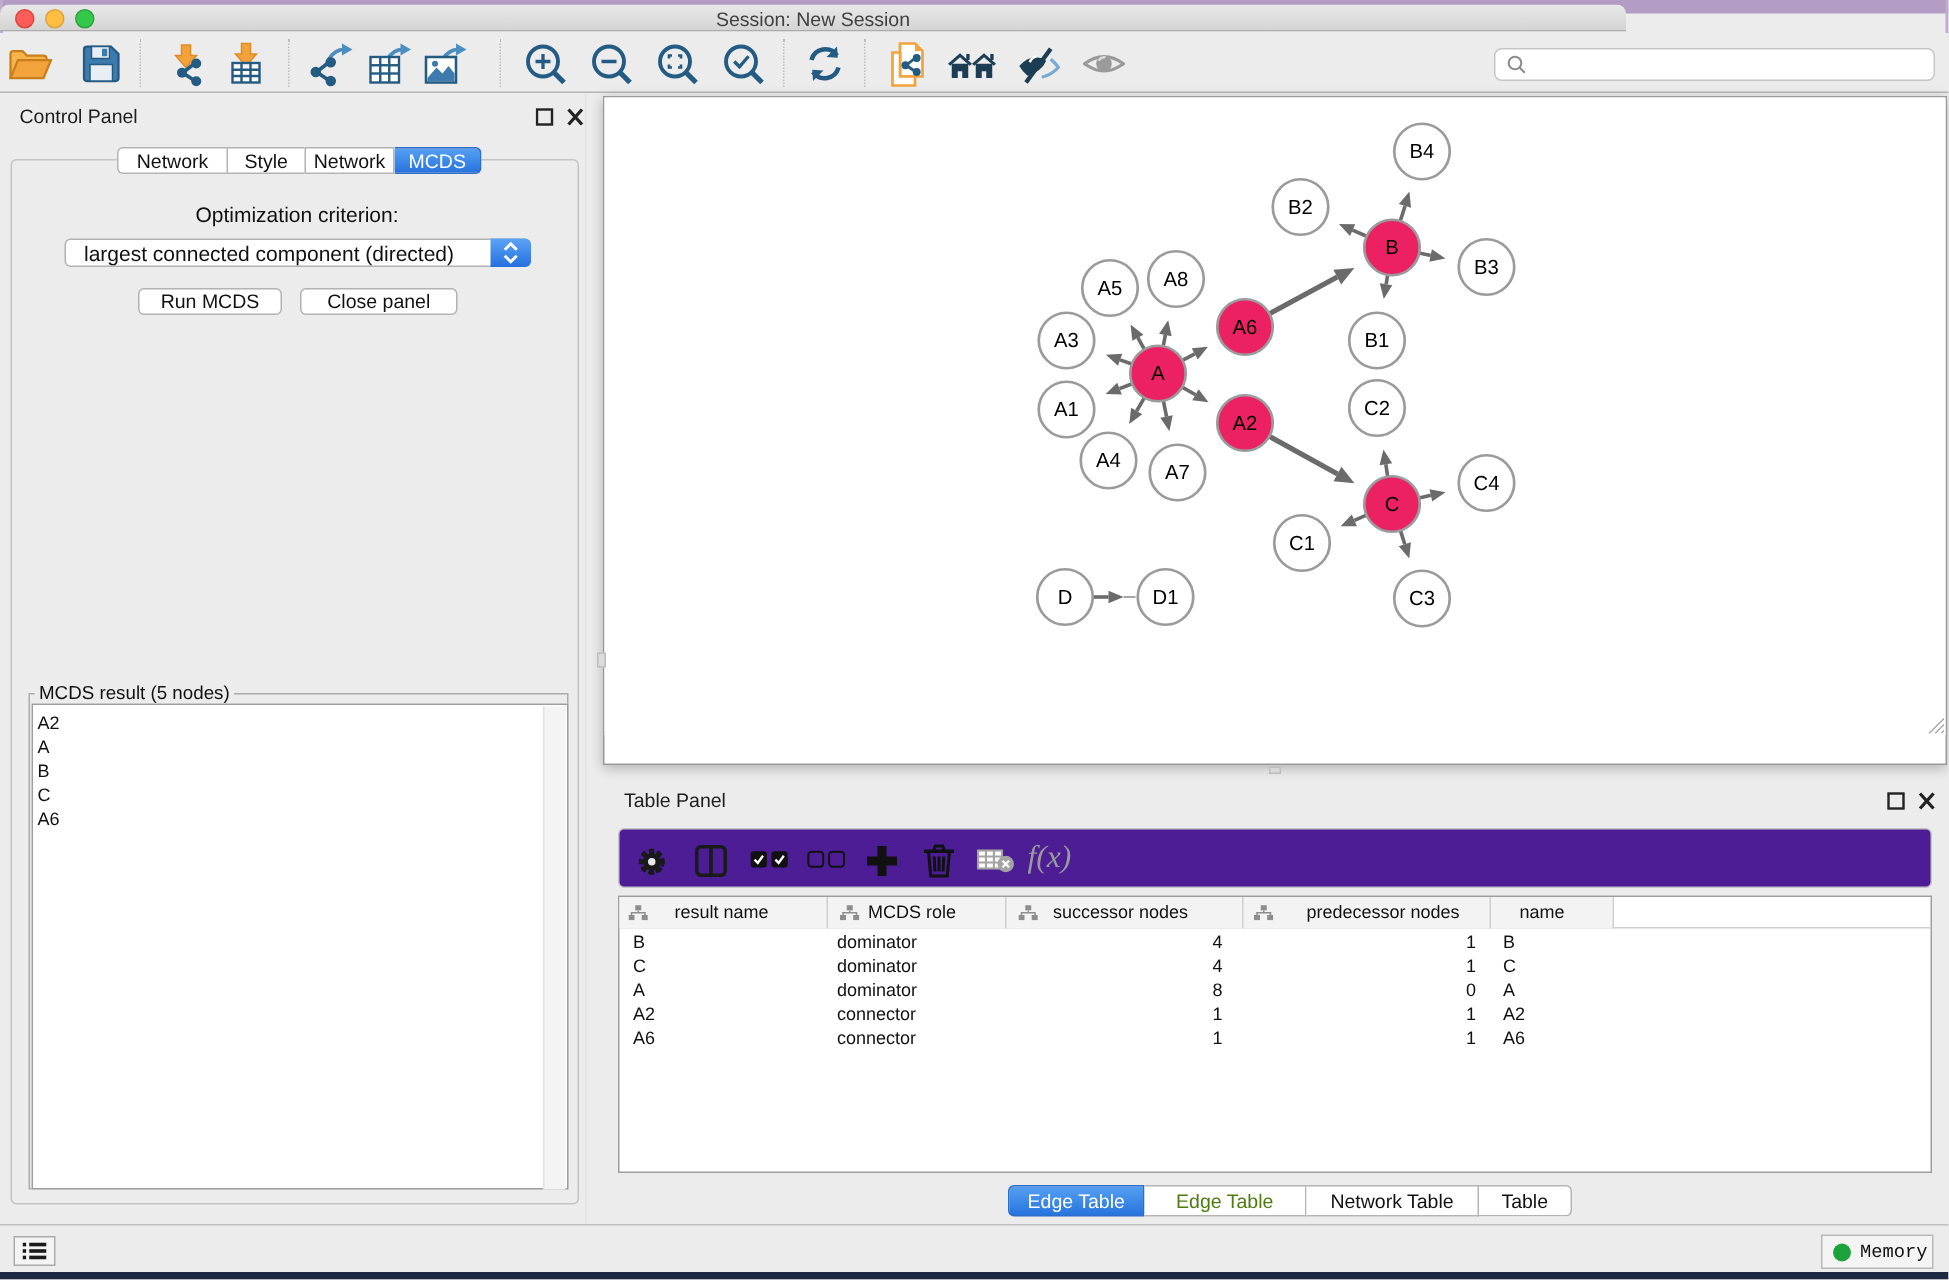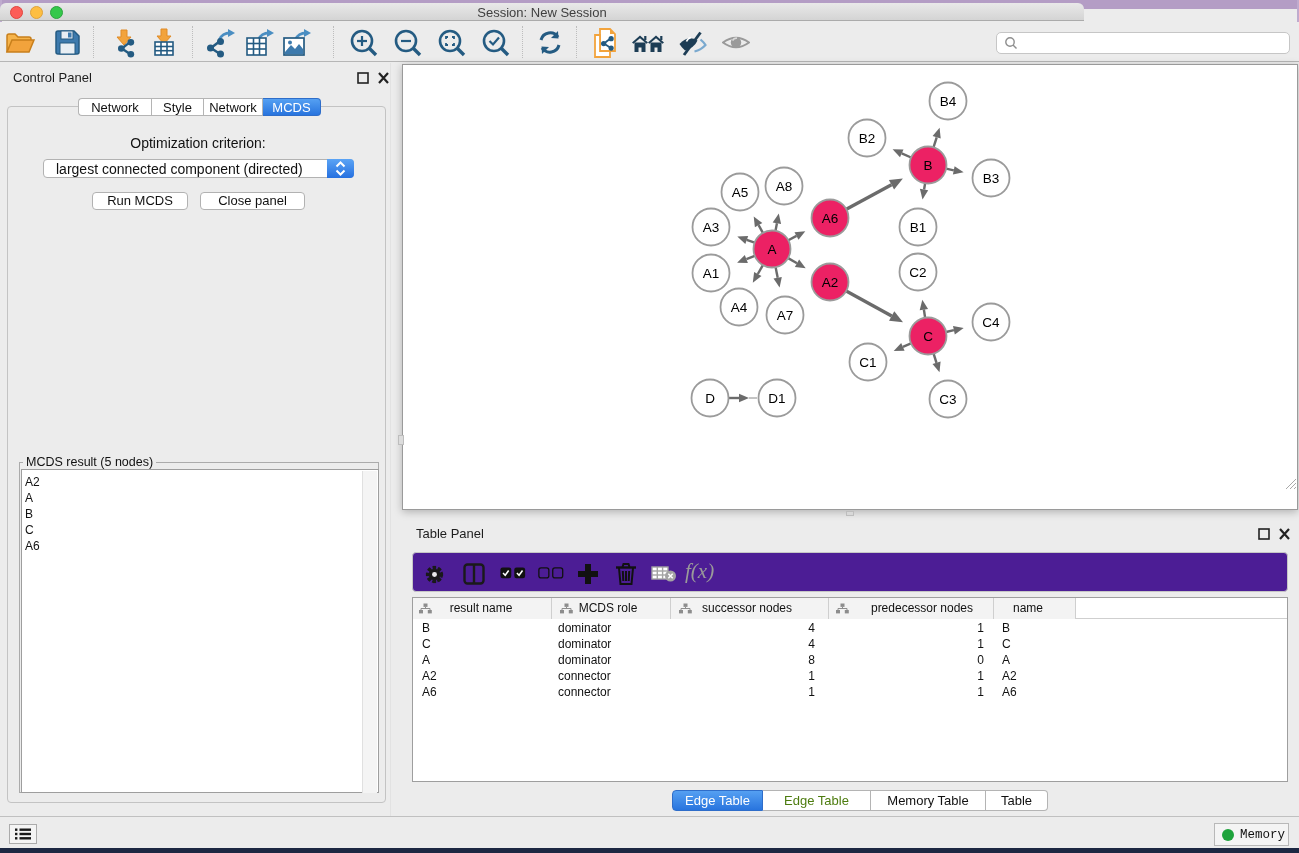--- a/index.html
+++ b/index.html
@@ -425,21 +425,21 @@
       <div class="abs" style="left:9px;">A6</div>
       <div class="abs" style="left:145px;">connector</div>
       <div class="abs" style="left:252px;width:150px;text-align:right;">1</div>
       <div class="abs" style="left:421px;width:150px;text-align:right;">1</div>
       <div class="abs" style="left:589px;">A6</div>
     </div>
   </div>
   <div class="abs" style="left:268px;top:266px;height:21px;display:flex;font-size:13px;">
     <div style="width:91px;background:linear-gradient(#55a0f2,#2874de);border:1px solid #2e6dc9;border-radius:4px 0 0 4px;text-align:center;line-height:20px;color:#fff;">Edge Table</div>
     <div style="width:108px;background:#fff;border:1px solid #b4b4b4;border-left:none;text-align:center;line-height:20px;color:#4d7c0f;">Edge Table</div>
-    <div style="width:115px;background:#fff;border:1px solid #b4b4b4;border-left:none;text-align:center;line-height:20px;color:#111;">Memory Table</div>
+    <div style="width:115px;background:#fff;border:1px solid #b4b4b4;border-left:none;text-align:center;line-height:20px;color:#111;">Network Table</div>
     <div style="width:62px;background:#fff;border:1px solid #b4b4b4;border-left:none;border-radius:0 4px 4px 0;text-align:center;line-height:20px;color:#111;">Table</div>
   </div>
 </div>
 
 <div class="abs" style="left:0;top:816px;width:1299px;height:32px;border-top:1px solid #c0c0c0;background:#ececec;">
   <div class="abs" style="left:9px;top:7px;width:28px;height:20px;background:#f4f4f4;border:1px solid #ababab;">
     <svg width="16" height="12" style="position:absolute;left:5px;top:3px" viewBox="0 0 16 12">
      <g fill="#1a1a1a">
           <rect x="0" y="0.5" width="2.4" height="2.4"></rect>
           <rect x="0" y="4.8" width="2.4" height="2.4"></rect>

